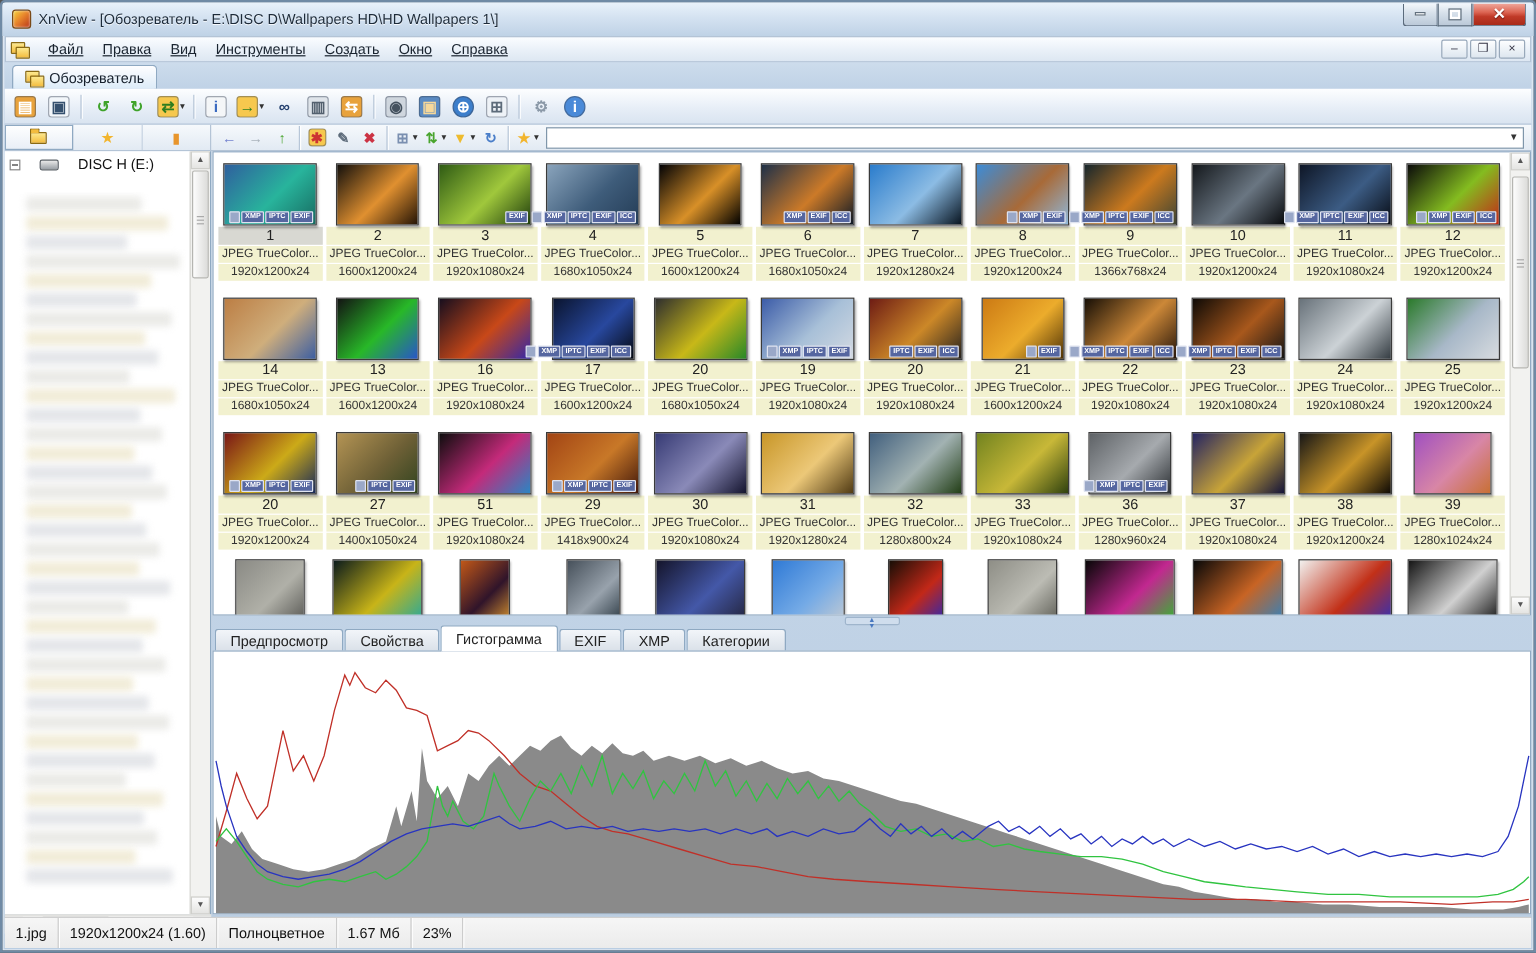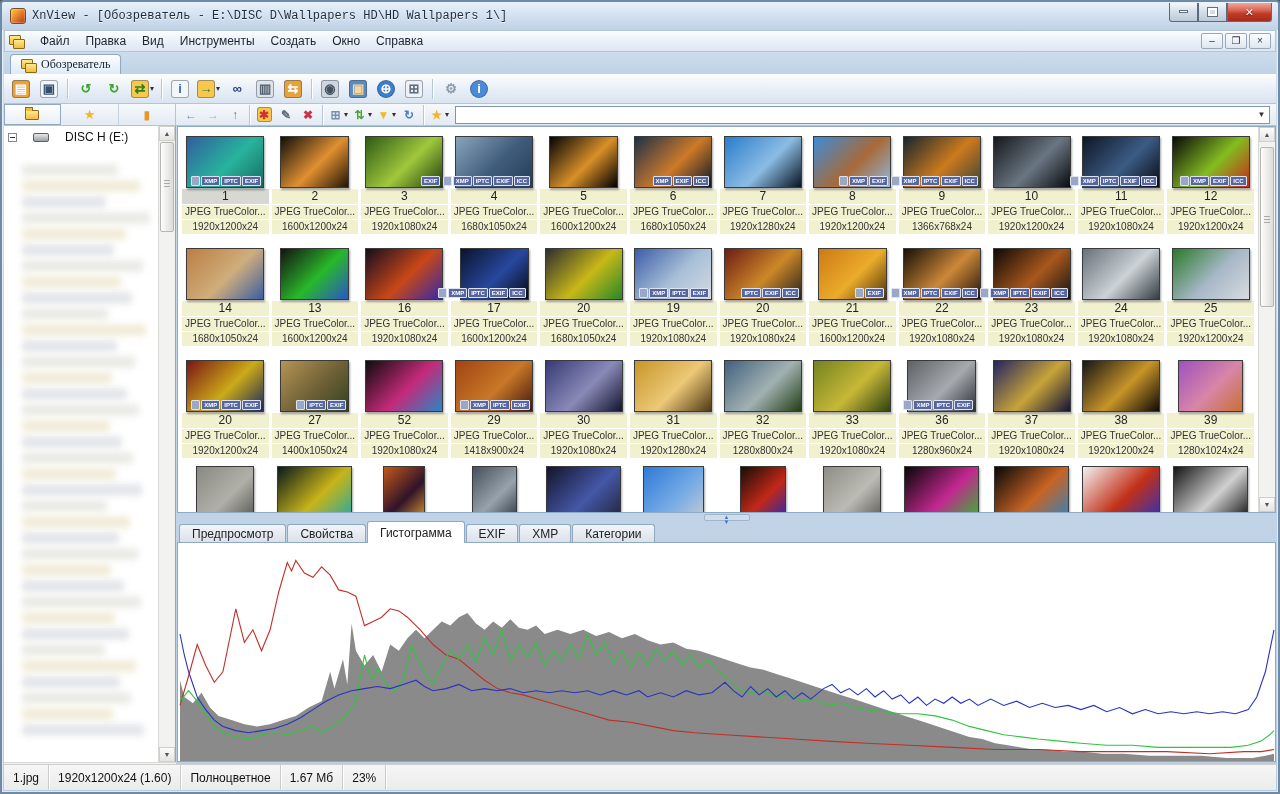--- a/index.html
+++ b/index.html
@@ -3,49 +3,49 @@
 <meta charset="utf-8">
 <style>
   * { margin:0; padding:0; box-sizing:border-box; }
   html,body { width:1280px; height:794px; overflow:hidden; background:#555; }
   body { font-family:"Liberation Sans", sans-serif; font-size:12px; color:#111; }
   #win { position:absolute; left:0; top:0; width:1280px; height:794px;
          background:linear-gradient(#cfdded,#b9cde2); border:2px solid #6f8aa5; border-radius:4px 4px 0 0;
          box-shadow:inset 0 0 0 1px rgba(255,255,255,.55); }
   
   .titlebar { position:absolute; left:0; top:0; right:0; height:28px; display:flex; align-items:center;
-              padding:0 6px; background:linear-gradient(#e9f2fb,#d4e2f1 45%,#bfd2e6); border-radius:3px 3px 0 0;font-family:Liberation Mono, monospace; }
+              padding:0 6px; background:linear-gradient(#e9f2fb,#d4e2f1 45%,#bfd2e6); border-radius:3px 3px 0 0; }
   .app-logo { width:16px; height:16px; border-radius:3px; margin:0 6px 0 2px;
               background:linear-gradient(135deg,#f5d23c 0%,#e8862c 45%,#b83418 100%); border:1px solid #7a4a18;
               box-shadow:inset 0 0 2px rgba(255,255,255,.8); }
   .title-text { flex:1; font-size:12px; color:#1d2b3a; text-shadow:0 1px 0 rgba(255,255,255,.8); white-space:nowrap; overflow:hidden;}
   .win-btns { display:flex; margin-top:-8px; }
   .wbtn { width:29px; height:19px; border:1px solid #5b6b7c; border-top:none; display:flex; align-items:center; justify-content:center;
           background:linear-gradient(#f3f7fb,#d6e0ea 45%,#bbc9d8); color:#223; }
   .wbtn.min { border-radius:0 0 0 3px; }
   .wbtn .bar { width:9px; height:3px; background:#fff; border:1px solid #62707e; }
   .wbtn .box { width:9px; height:8px; border:2px solid #fff; outline:1px solid #62707e; background:transparent; }
   .wbtn.close { width:45px; border-radius:0 0 3px 0;
           background:linear-gradient(#f0a79b,#dc6553 40%,#c03a28 60%,#a82a18); color:#fff; font-weight:bold; font-size:13px; text-shadow:0 1px 1px #601008;}
   
   .menubar { position:absolute; left:2px; top:28px; right:2px; height:22px; display:flex; align-items:center;
              background:linear-gradient(#fbfdff,#e9f0f8 55%,#dde7f2); border:1px solid #b4c4d6; }
   .mini-folders { width:15px; height:12px; margin:0 8px 0 4px; position:relative; }
   .mini-folders:before, .mini-folders:after { content:""; position:absolute; width:10px; height:8px; border:1px solid #8a6a14;
              background:linear-gradient(#fde98e,#f3bc3e); border-radius:1px; }
   .mini-folders:before { left:0; top:0; }
   .mini-folders:after { left:4px; top:4px; }
-  .menu-item { padding:3px 8px; color:#1a2430; cursor:default; }
+  .menu-item { padding:3px 8px; color:#1a2430; cursor:default;text-decoration:underline; }
   .mdi-btns { margin-left:auto; display:flex; gap:2px; padding-right:4px; }
   .mdibtn { width:22px; height:16px; border:1px solid #98a8ba; border-radius:2px; font-size:10px; line-height:14px; text-align:center;
             background:linear-gradient(#fdfeff,#dde6ef); color:#334; }
   
   .tabrow { position:absolute; left:2px; top:50px; right:2px; height:22px; background:linear-gradient(#cddcec,#bfd2e6); display:flex; align-items:flex-end; padding-left:6px; }
   .btab { display:flex; align-items:center; gap:5px; height:20px; padding:0 10px; border:1px solid #8fa9c2; border-bottom:none;
-          border-radius:4px 4px 0 0; background:linear-gradient(#fefeff,#dcebf8); font-size:12px; color:#16202c;font-family:Liberation Serif, serif; }
+          border-radius:4px 4px 0 0; background:linear-gradient(#fefeff,#dcebf8); font-size:12px; color:#16202c; }
   
   .toolbar1 { position:absolute; left:2px; top:72px; right:2px; height:30px; display:flex; align-items:center; gap:2px;
               background:linear-gradient(#fdfeff,#e7eef7 55%,#d9e4f0); border-bottom:1px solid #b4c4d6; padding:0 4px; }
   .toolbar2 { position:absolute; left:2px; top:102px; right:2px; height:22px; display:flex; align-items:center;
               background:linear-gradient(#f6f9fc,#e2eaf3); border-bottom:1px solid #b4c4d6; }
   .tb-btn { min-width:26px; height:24px; display:flex; align-items:center; justify-content:center; border-radius:3px; gap:1px; padding:0 2px; }
   .toolbar2 .tb-btn { height:20px; min-width:22px; }
   .tb-glyph { display:inline-flex; align-items:center; justify-content:center; width:18px; height:18px; font-size:13px; font-weight:bold; border-radius:3px; }
   .toolbar2 .tb-glyph { width:15px; height:15px; font-size:12px; }
   .tb-glyph.round { border-radius:50%; }
@@ -653,21 +653,21 @@
               </div>
             </div>
             <div class="trow num">27</div>
             <div class="trow meta">JPEG TrueColor...</div>
             <div class="trow meta">1400x1050x24</div>
           </div>
           <div class="thumb-cell">
             <div class="imgwrap">
               <div class="timg" style="height: 52px; width: 78px; background: linear-gradient(135deg, rgb(13, 13, 13) 0%, rgb(196, 42, 122) 55%, rgb(42, 134, 196) 100%);"></div>
             </div>
-            <div class="trow num">52</div>
+            <div class="trow num">51</div>
             <div class="trow meta">JPEG TrueColor...</div>
             <div class="trow meta">1920x1080x24</div>
           </div>
           <div class="thumb-cell">
             <div class="imgwrap">
               <div class="timg" style="height: 52px; width: 78px; background: linear-gradient(135deg, rgb(162, 68, 20) 0%, rgb(200, 120, 40) 55%, rgb(65, 23, 10) 100%);">
                 <div class="badges">
                   <span class="bdg mini"></span>
                   <span class="bdg">XMP</span>
                   <span class="bdg">IPTC</span>

